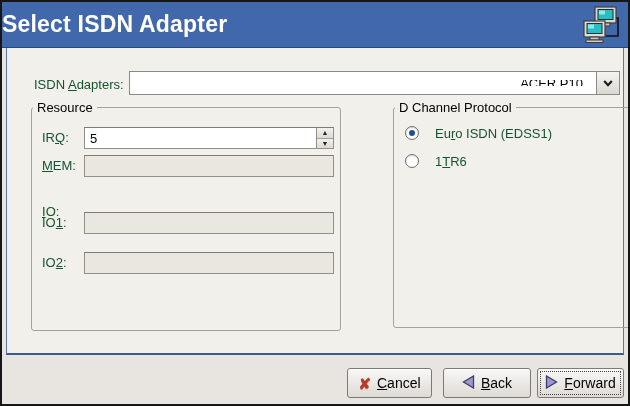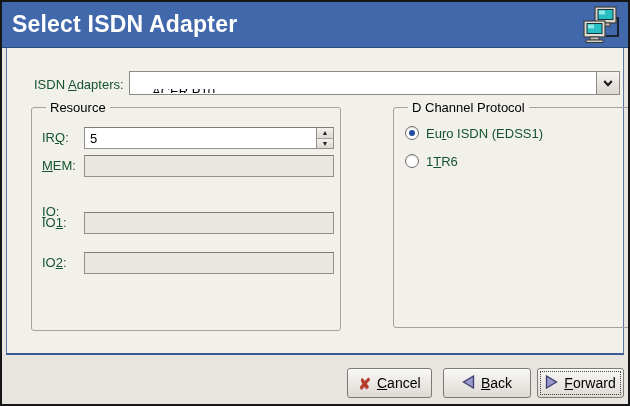--- a/index.html
+++ b/index.html
@@ -10,55 +10,55 @@
     font-family:"Liberation Sans", sans-serif; color:#000;
     overflow:hidden;
   }
   
   .titlebar {
     position:absolute; left:0; top:0; width:626px; height:46px;
     background:#4268ac; border-bottom:1px solid #27477d;
     display:flex; align-items:center;
   }
   .titlebar .title {
-    font-size:23px; font-weight:bold; color:#ffffff; padding-left:10px;
+    font-size:23px; font-weight:bold; color:#ffffff; 
     letter-spacing:0.2px;
   }
   .titlebar .title-icon { position:absolute; right:7px; top:3px; }
   
   .content {
     position:absolute; left:4px; top:46px; width:618px; height:307px;
     background:#f2f0eb;
     border-left:1px solid #5b76a5; border-right:1px solid #5b76a5;
     border-bottom:2px solid #3a5a96;
   }
   .label { font-size:13px; color:#14532d; white-space:nowrap; }
   .mn { text-decoration:underline; }
   
   .adapter-label { position:absolute; left:27px; top:29px; }
   .combo {
     position:absolute; left:122px; top:23px; width:491px; height:24px;
     border:1px solid #8e8a83; background:#ffffff; display:flex;
   }
   .combo input {
-    flex:1; border:none; outline:none; background:#fff; margin:17px;
-    font-family:"Liberation Sans", sans-serif; font-size:13px; padding:2px 5px;
+    flex:1; border:none; outline:none; background:#fff; margin:8px;
+    font-family:"Liberation Sans", sans-serif; font-size:13px; padding:2px 5px;text-align:right;
   }
   .combo .combo-btn {
     width:23px; border-left:1px solid #8e8a83;
     background:linear-gradient(#f6f4f1,#dbd7d1);
     display:flex; align-items:center; justify-content:center; cursor:default;
   }
   
   .groupbox {
     position:absolute; border:1px solid #a5a29b; border-radius:3px;
     background:transparent;
   }
   .groupbox .legend {
-    position:absolute; top:-8px; left:14px; background:#f2f0eb;
+    position:absolute; top:-8px; left:1px; background:#f2f0eb;
     padding:0 4px; font-size:13px;
   }
   .group-resource { left:24px; top:59px; width:310px; height:224px; }
   .group-protocol { left:346px; top:59px; width:246px; height:221px;margin-left:40px; }
   
   .res-row { position:absolute; left:0; width:100%; height:36px; }
   .res-row .label { position:absolute; left:10px; top:3px; }
   .field {
     position:absolute; left:52px; right:6px; height:22px;
     border:1px solid #948f87; border-top-color:#7f7b73; background:#fff;
@@ -71,21 +71,21 @@
   .spin-wrap { display:flex; }
   .spin-wrap input { flex:1; }
   .spinner { width:17px; display:flex; flex-direction:column; border-left:1px solid #948f87; }
   .spin-btn {
     flex:1; background:linear-gradient(#f3f1ee,#ddd9d3);
     display:flex; align-items:center; justify-content:center;
     font-size:7px; line-height:1; color:#222; cursor:default;
   }
   .spin-btn.up { border-bottom:1px solid #a39f98; }
   
-  .radio-row { position:absolute; left:11px; display:flex; align-items:center; gap:7px; height:16px; }
+  .radio-row { position:absolute; left:11px; display:flex; align-items:center; gap:16px; height:16px; }
   .radio {
     width:14px; height:14px; border-radius:50%;
     border:1px solid #716e68; background:#fdfdfd; position:relative;
     box-shadow: inset 0 1px 1px rgba(0,0,0,0.15);
   }
   .radio.selected::after {
     content:""; position:absolute; left:3px; top:3px; width:6px; height:6px;
     border-radius:50%; background:#1d4e9e;
   }
   

